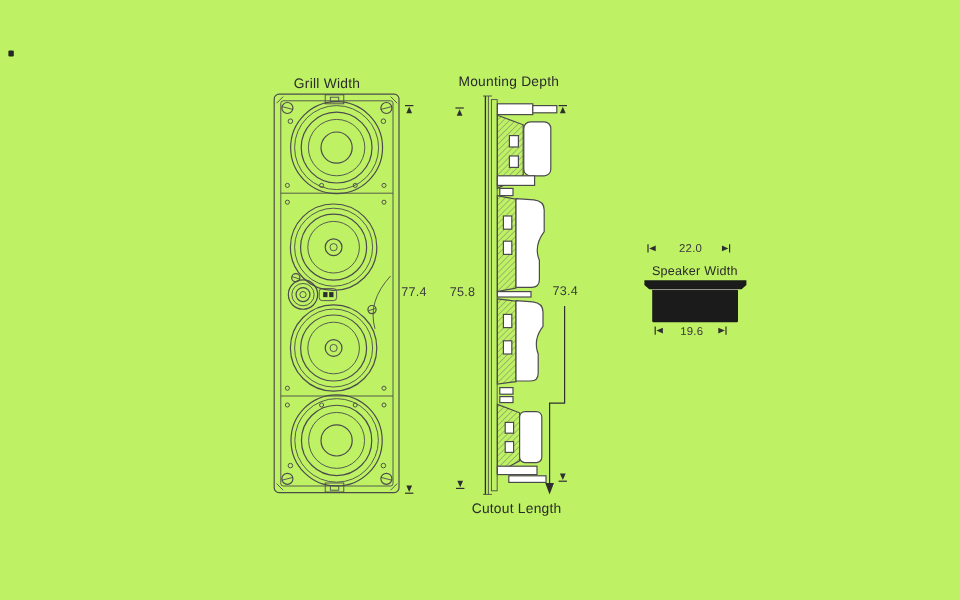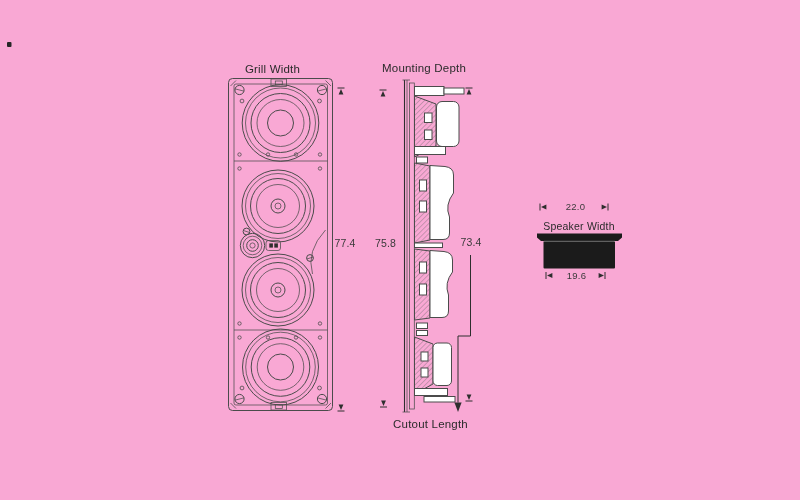--- a/index.html
+++ b/index.html
@@ -1,17 +1,17 @@
 <!DOCTYPE html>
 <html><head>
 <meta charset="utf-8">
 <title>Speaker Dimension Diagram</title>
 <style>
   html,body{margin:0;padding:0;background:#fff;}
-  #stage{position:relative;width:800px;height:500px;background:#f9a8d4;overflow:hidden;
+  #stage{position:relative;width:800px;height:500px;background:#bef264;overflow:hidden;
          font-family:"Liberation Sans",sans-serif;text-decoration:underline;}
   svg{position:absolute;left:0;top:0;}
   .ln{stroke:#4b4b4b;fill:none;stroke-width:1;}
   .lnt{stroke:#4b4b4b;fill:none;stroke-width:.75;}
   .lnw{stroke:#4b4b4b;fill:#ffffff;stroke-width:1;}
   .dk{stroke:#2e2e2e;fill:none;stroke-width:1.1;}
   .dot{fill:none;stroke:#4b4b4b;stroke-width:.8;}
   .term{stroke:#2e2e2e;stroke-width:1;}
   .termfill{fill:#2e2e2e;stroke:none;}
   text{fill:#2b2b2b;letter-spacing:.2px;}

